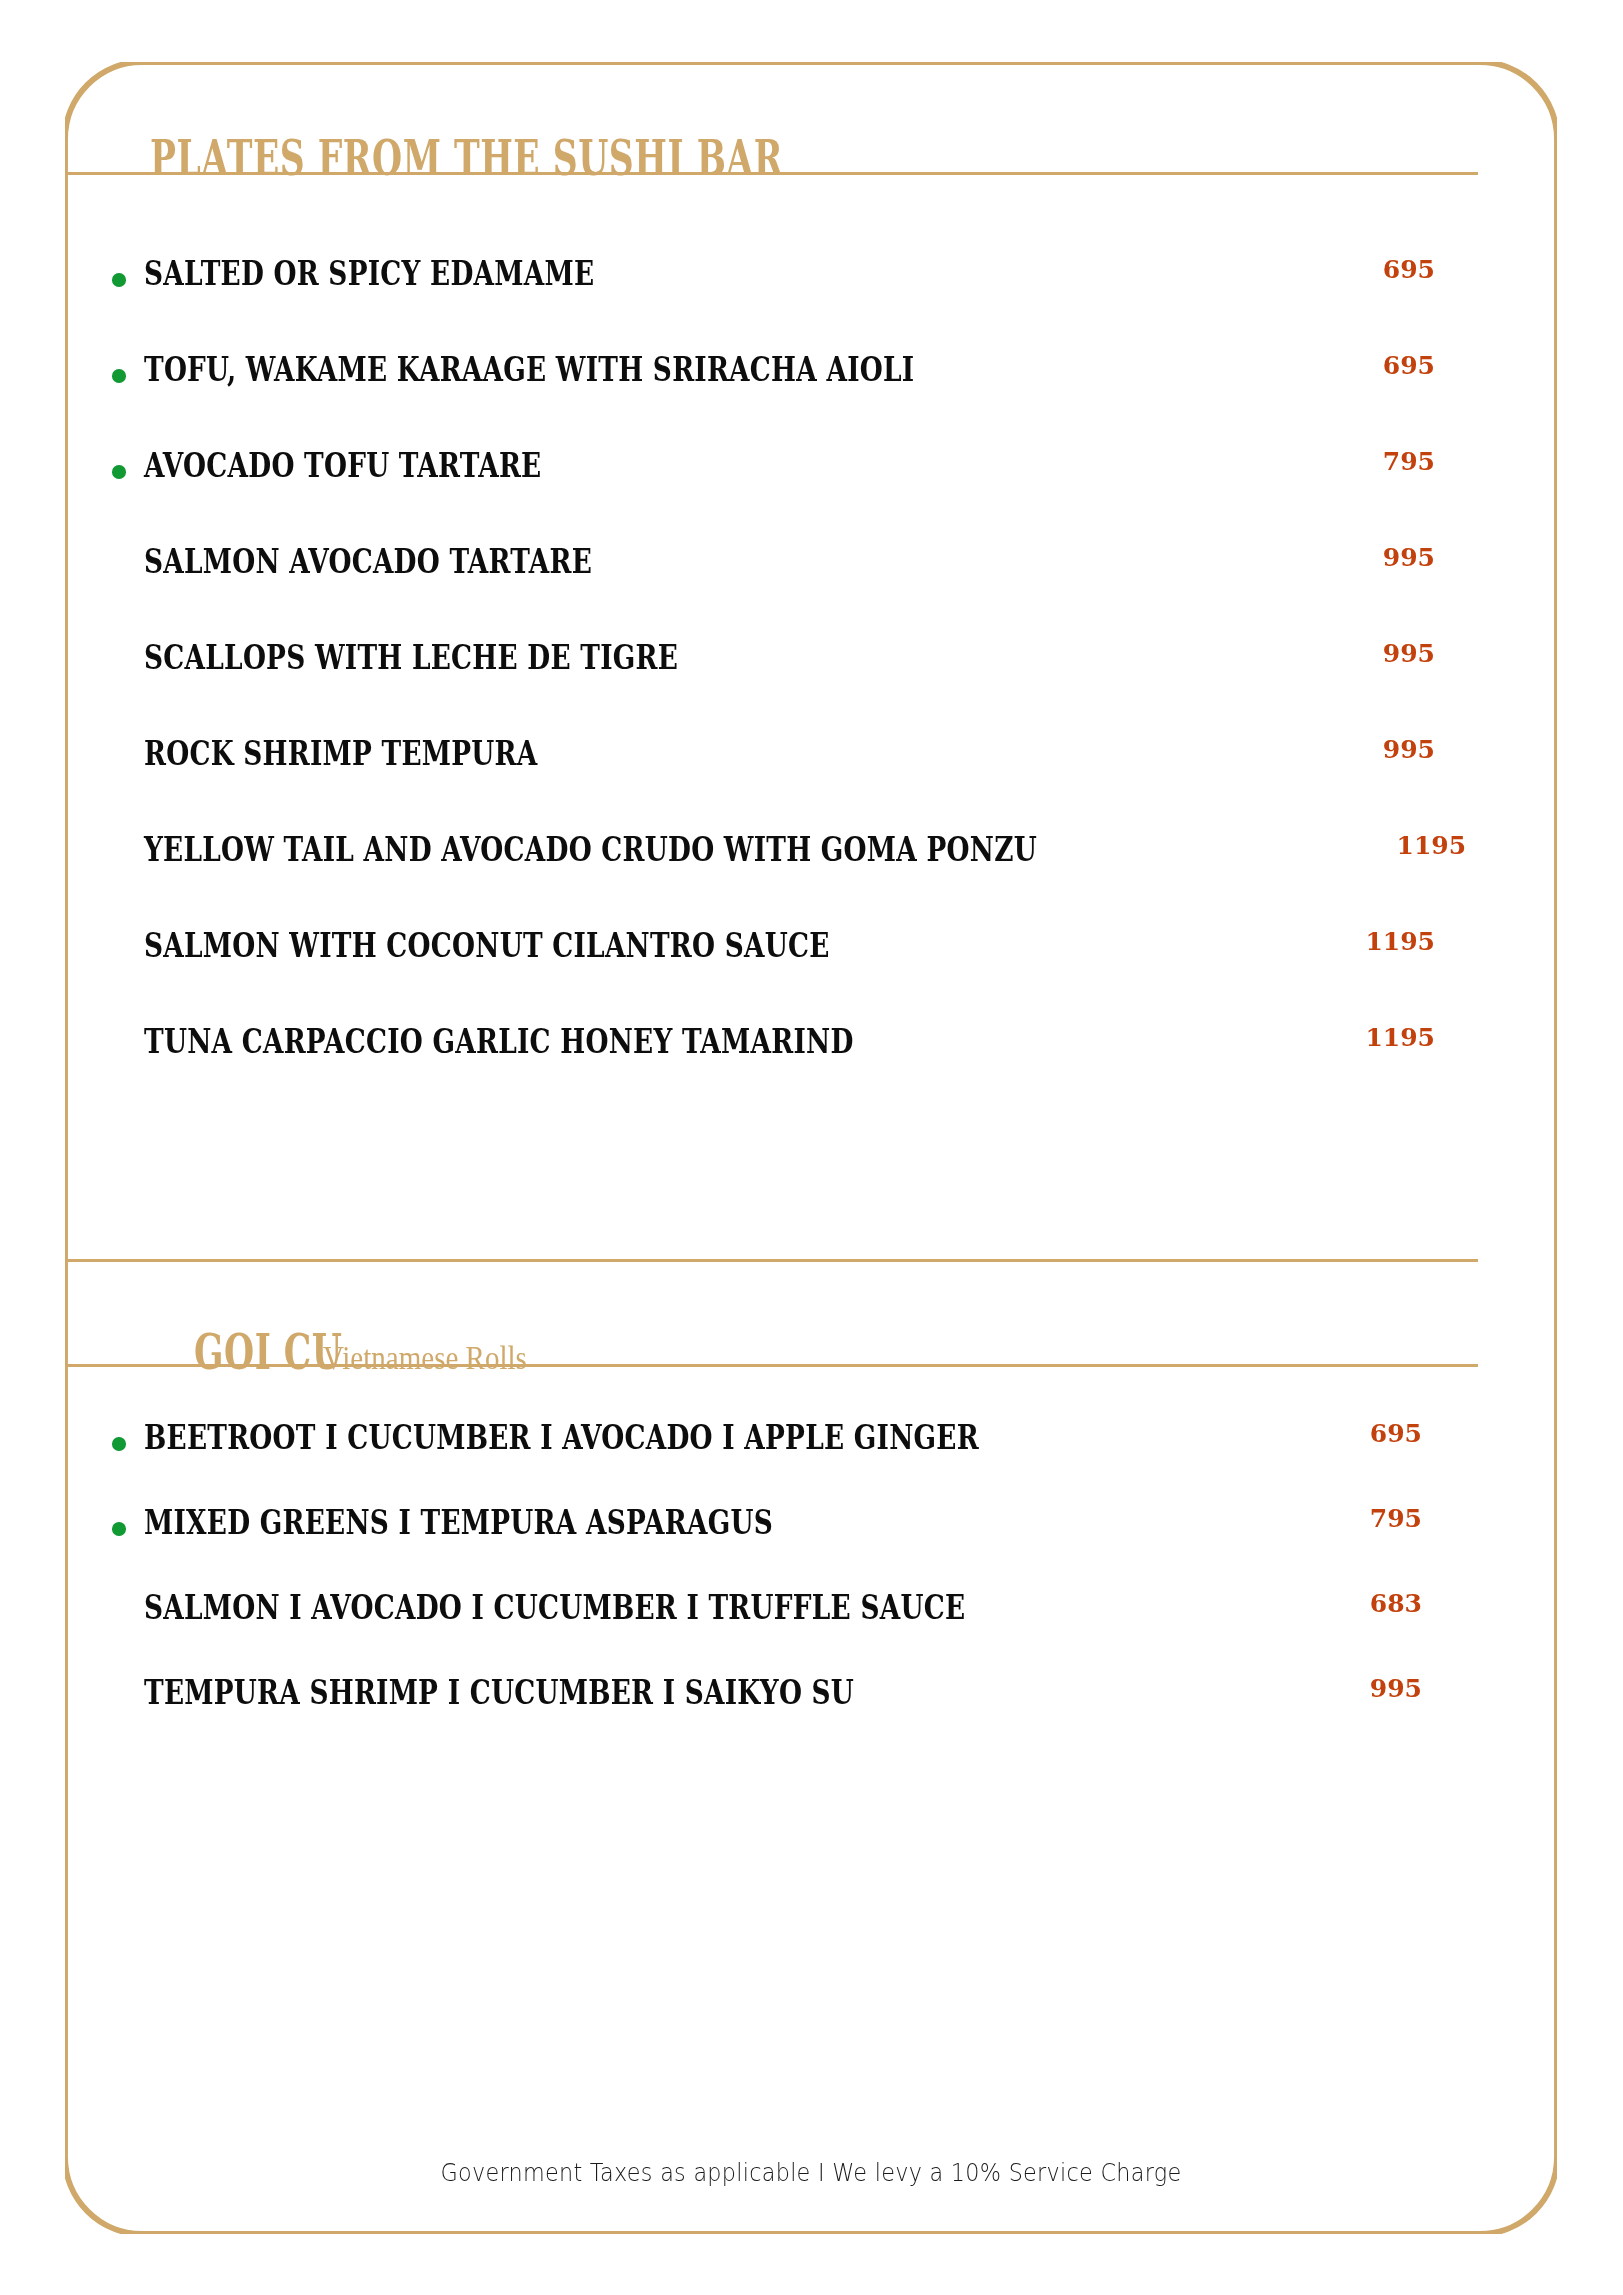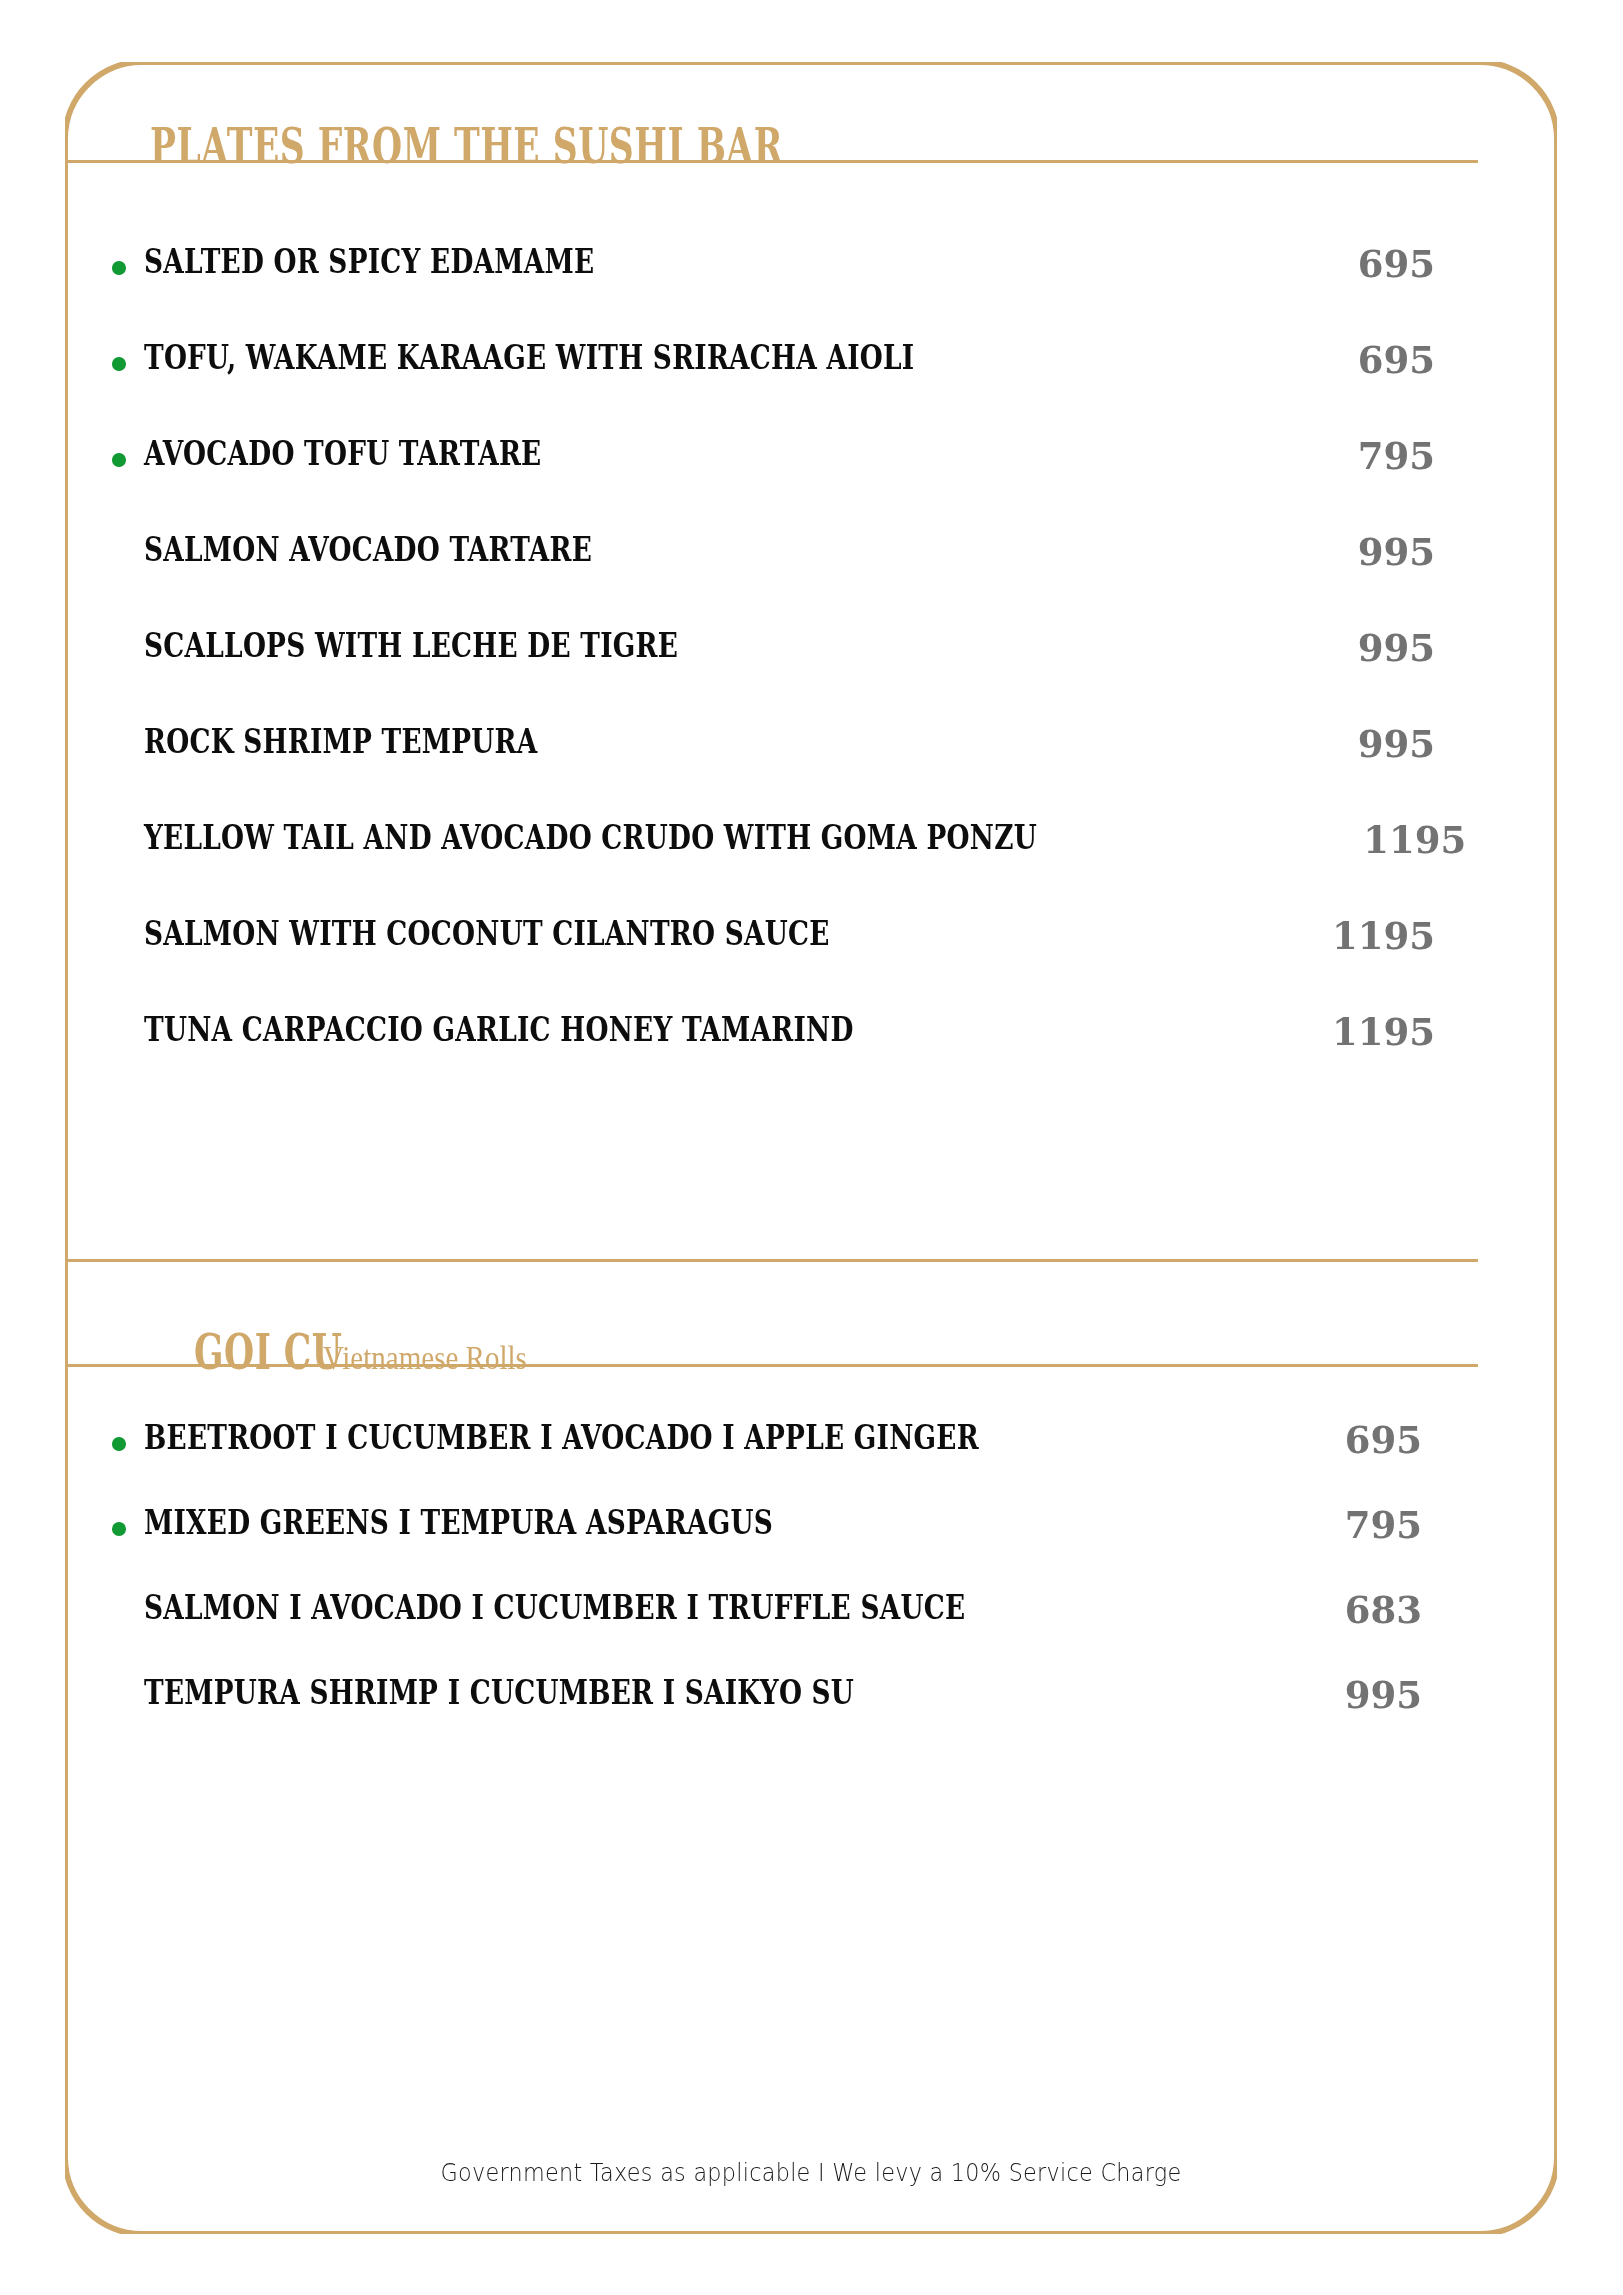--- a/index.html
+++ b/index.html
@@ -139,23 +139,23 @@
     transform: scaleX(0.80);
     transform-origin: left top;
     padding-top: 1.3px;
   }
 
   .item-price {
     flex: 0 0 249px;
     text-align: right;
     font-family: "DejaVu Serif", "Liberation Serif", serif;
     font-weight: 700;
-    font-size: 37px;
+    font-size: 25px;
     line-height: 1.05;
-    color: #737373;
+    color: #c2410c;
     padding-right: 43px;
     box-sizing: border-box;
     padding-top: 1.3px;
   }
 
   
   .section--rolls .row { height: 85px; }
   .section--rolls .item-price { padding-right: 56px; }
 
   
@@ -185,21 +185,21 @@
                A 118,118 0 0 0 2280,3202
                L 2280,118
                A 118,118 0 0 0 2162,0
                L 118,0
                A 118,118 0 0 0 0,118 Z" fill="none" stroke="#cfa86a" stroke-width="9"></path>
     </svg>
   </div>
 
   <div class="content">
 
-    <div class="section" style="top:0;">
+    <div class="section" style="top:12px;">
 
       <div class="section-head">
         <span class="section-title">PLATES FROM THE SUSHI BAR</span>
       </div>
 
       <div class="rule" style="top:98px;"></div>
 
       <div class="items" style="padding-top:84px;">
 
         <div class="row">

